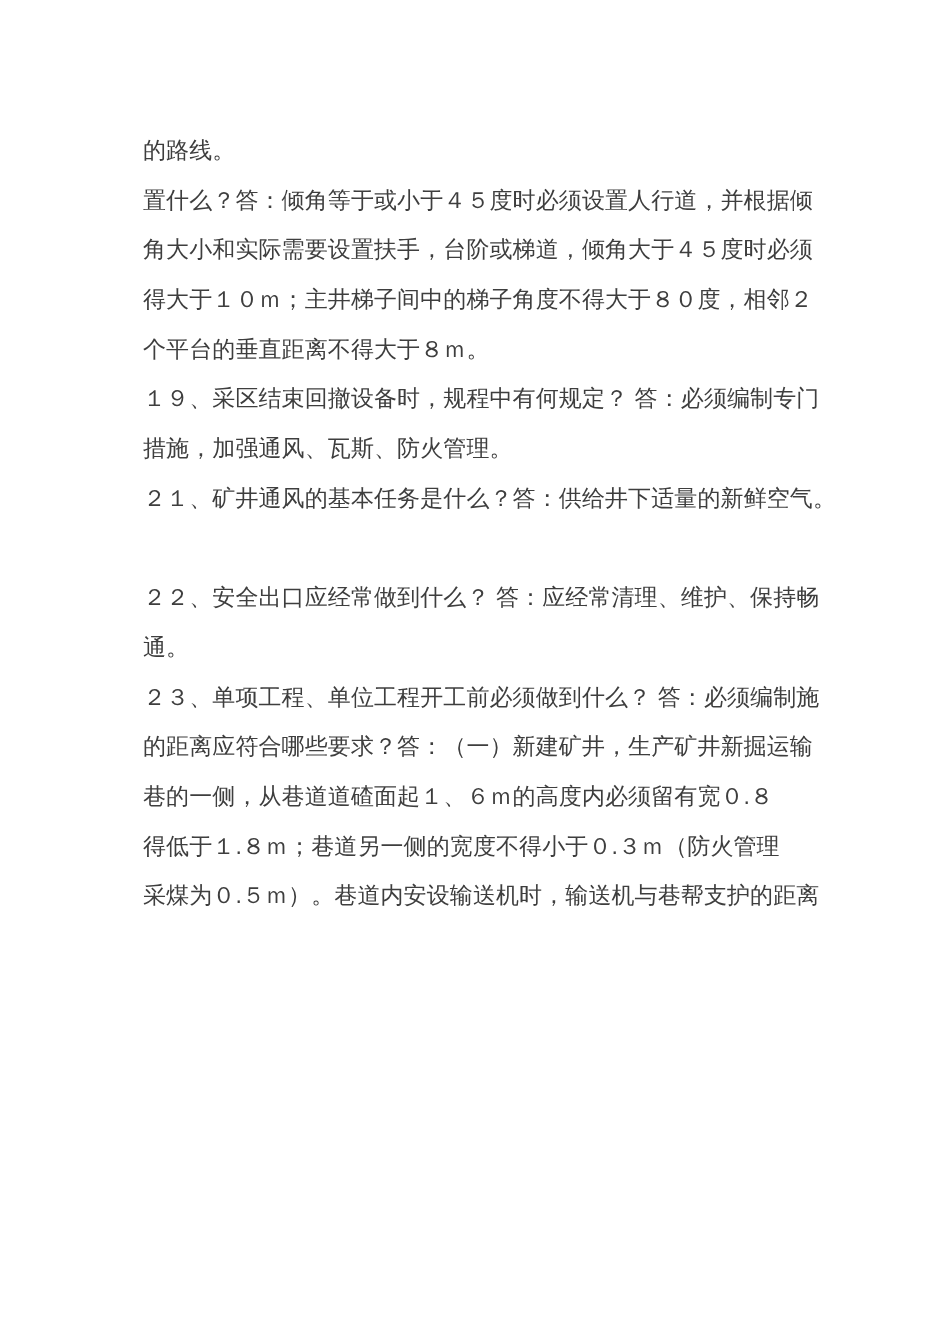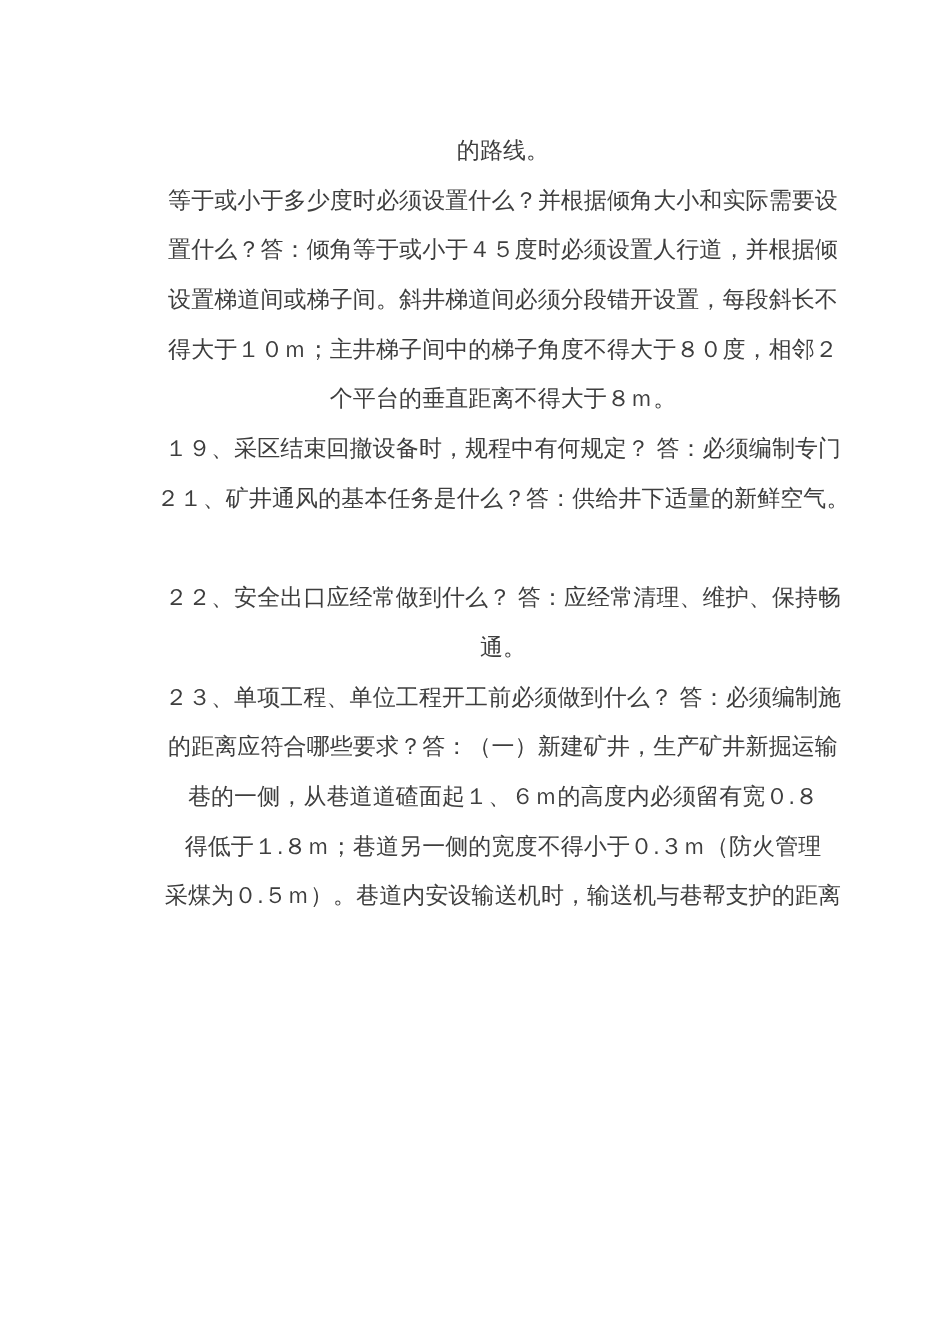--- a/index.html
+++ b/index.html
@@ -11,21 +11,20 @@
     height: 1344px;
     background: #ffffff;
     font-family: "Liberation Sans", "DejaVu Sans", sans-serif;
   }
   .page {
     position: relative;
     width: 860px;
     height: 1344px;
     background: #ffffff;
     overflow: hidden;
-    text-align: center;
   }
   .text-block {
     position: absolute;
     left: 143px;
     top: 126px;
     width: 720px;
   }
   .paragraph {
     margin: 0;
     padding: 0;
@@ -42,28 +41,28 @@
 </style>
 </head>
 <body style="background: rgb(255, 255, 255);">
 
 <div class="page">
   <div class="text-block" style="color: rgb(62, 62, 62);">
       <div class="paragraph">
         <div class="line">的路线。</div>
       </div>
       <div class="paragraph">
-        <div class="line">等于或小于多少度时必须设置什么？并根据倾角大小和实际需要设</div>
         <div class="line">置什么？答：倾角等于或小于４５度时必须设置人行道，并根据倾</div>
-        <div class="line">设置梯道间或梯子间。斜井梯道间必须分段错开设置，每段斜长不</div>
+        <div class="line">角大小和实际需要设置扶手，台阶或梯道，倾角大于４５度时必须</div>
         <div class="line">得大于１０ｍ；主井梯子间中的梯子角度不得大于８０度，相邻２</div>
         <div class="line">个平台的垂直距离不得大于８ｍ。</div>
       </div>
       <div class="paragraph">
         <div class="line">１９、采区结束回撤设备时，规程中有何规定？ 答：必须编制专门</div>
+        <div class="line">措施，加强通风、瓦斯、防火管理。</div>
       </div>
       <div class="paragraph">
         <div class="line">２１、矿井通风的基本任务是什么？答：供给井下适量的新鲜空气。</div>
       </div>
       <div class="paragraph">
         <div class="line">&nbsp;</div>
       </div>
       <div class="paragraph">
         <div class="line">２２、安全出口应经常做到什么？ 答：应经常清理、维护、保持畅</div>
         <div class="line">通。</div>

